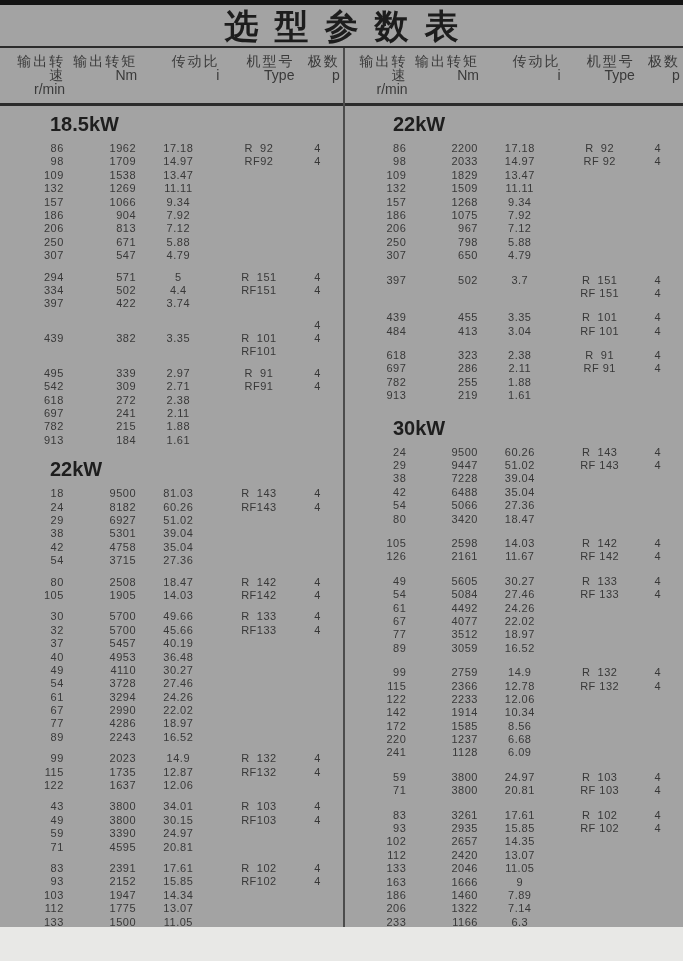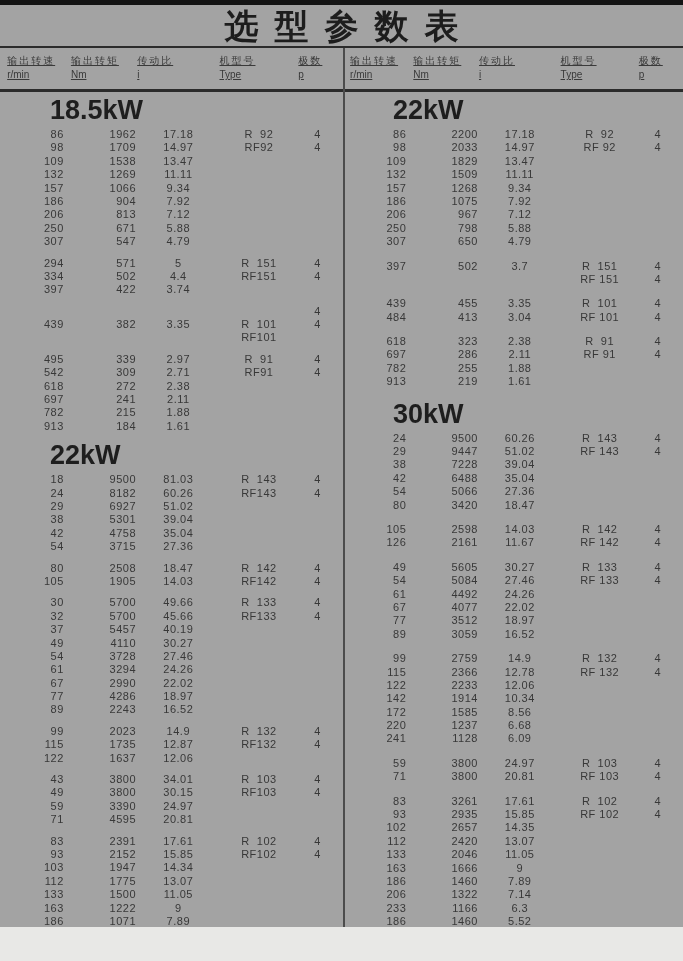--- a/index.html
+++ b/index.html
@@ -12,31 +12,31 @@
   .title-row{border-bottom:2px solid #2b2b2b;text-align:center;padding:3px 0 2px;}
   .page-title{
     margin:0;font-size:34px;line-height:36px;font-weight:bold;color:#1d1d1d;
     letter-spacing:16px;padding-left:16px;
   }
   .table-area{position:relative;}
   .divider{position:absolute;left:343px;top:0;bottom:0;width:2px;background:#4c4c4c;}
   .hdr-row{display:flex;border-bottom:3px solid #2b2b2b;padding:6px 0 7px;}
   .panel-header{width:343px;display:grid;grid-template-columns:19% 21% 24% 23% 13%;}
   .panel-header.right{flex:1;}
-  .hcell{text-align:left;font-size:10px;line-height:14px;color:#3a3a3a;text-decoration:underline;}
+  .hcell{text-align:right;font-size:14px;line-height:14px;color:#3a3a3a;}
   .hlabel{letter-spacing:2px;}
   .hc0{padding-left:11%;}
   .hc1{padding-left:8%;}
   .hc3{padding-right:5%;}
   .hc4{padding-right:7%;}
   .body-row{display:flex;align-items:flex-start;}
   .panel-body{width:343px;}
   .panel-body.right{flex:1;}
   .section-heading{
-    font-size:27px;line-height:28px;font-weight:bold;color:#1e1e1e;
+    font-size:20px;line-height:28px;font-weight:bold;color:#1e1e1e;
     margin:4px 0 4px 50px;
   }
   .group{margin-bottom:8px;}
   .panel-body.right .group{margin-bottom:11px;}
   .row{display:grid;grid-template-columns:19% 21% 24% 23% 13%;height:13.4px;}
   .c{font-size:11px;line-height:13.4px;color:#383838;letter-spacing:0.5px;}
   .c0{text-align:right;padding-right:2%;}
   .c1{text-align:right;padding-right:1.5%;}
   .c2{text-align:center;}
   .c3{text-align:center;white-space:pre;}
@@ -333,20 +333,27 @@
               <div class="c c4">4</div>
             </div>
             <div class="row">
               <div class="c c0">37</div>
               <div class="c c1">5457</div>
               <div class="c c2">40.19</div>
               <div class="c c3"></div>
               <div class="c c4"></div>
             </div>
             <div class="row">
+              <div class="c c0">40</div>
+              <div class="c c1">4953</div>
+              <div class="c c2">36.48</div>
+              <div class="c c3"></div>
+              <div class="c c4"></div>
+            </div>
+            <div class="row">
               <div class="c c0">49</div>
               <div class="c c1">4110</div>
               <div class="c c2">30.27</div>
               <div class="c c3"></div>
               <div class="c c4"></div>
             </div>
             <div class="row">
               <div class="c c0">54</div>
               <div class="c c1">3728</div>
               <div class="c c2">27.46</div>

